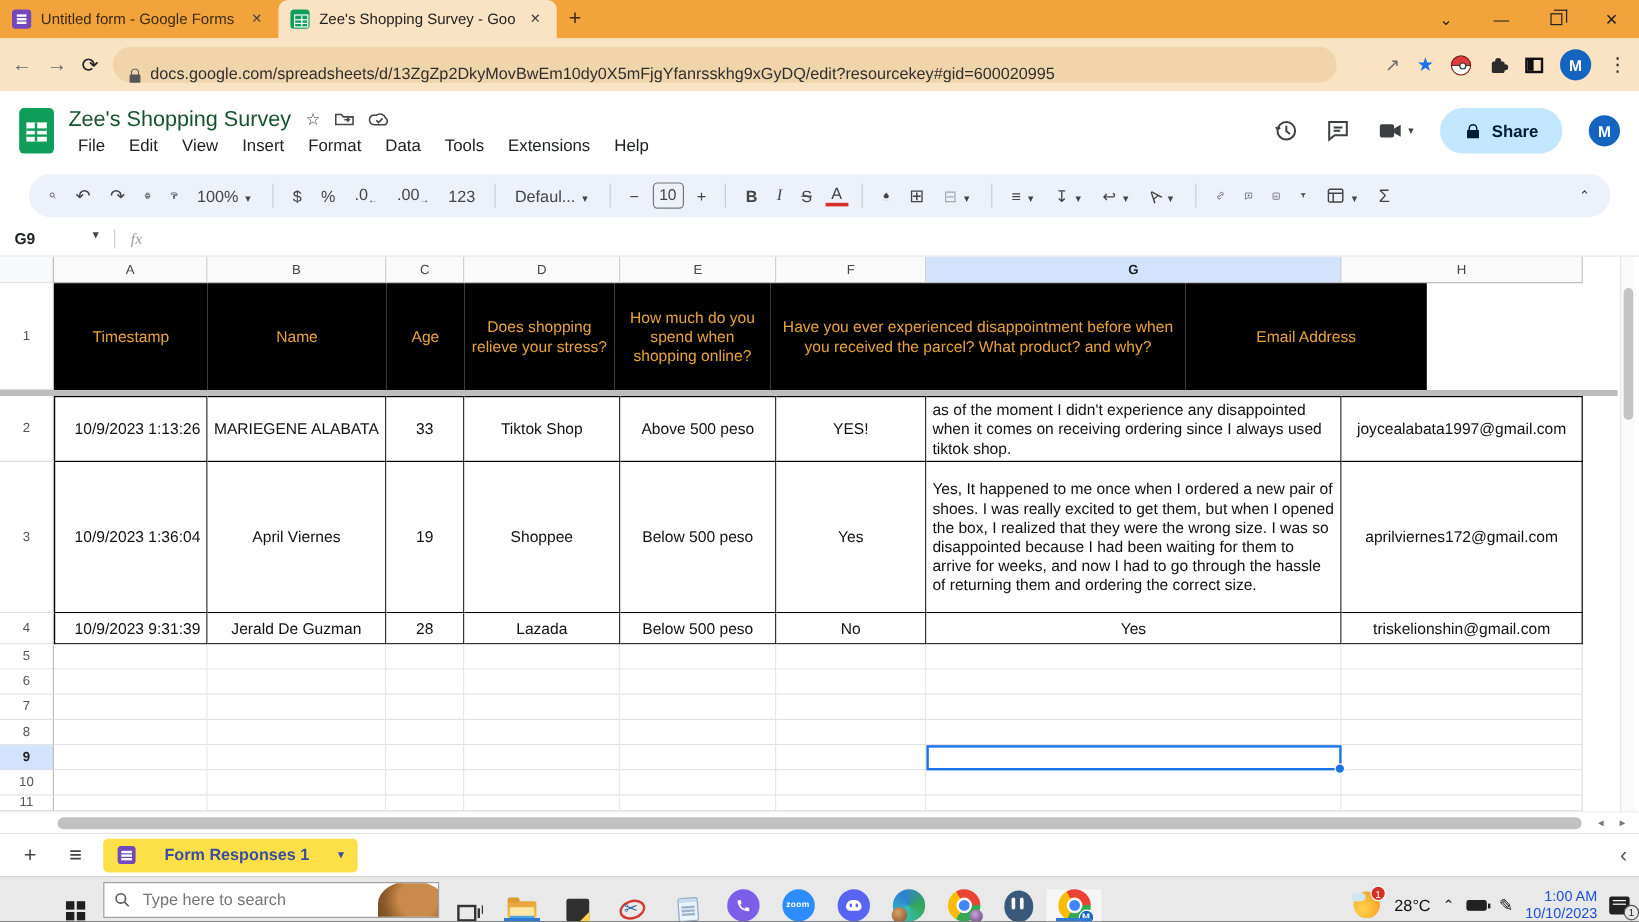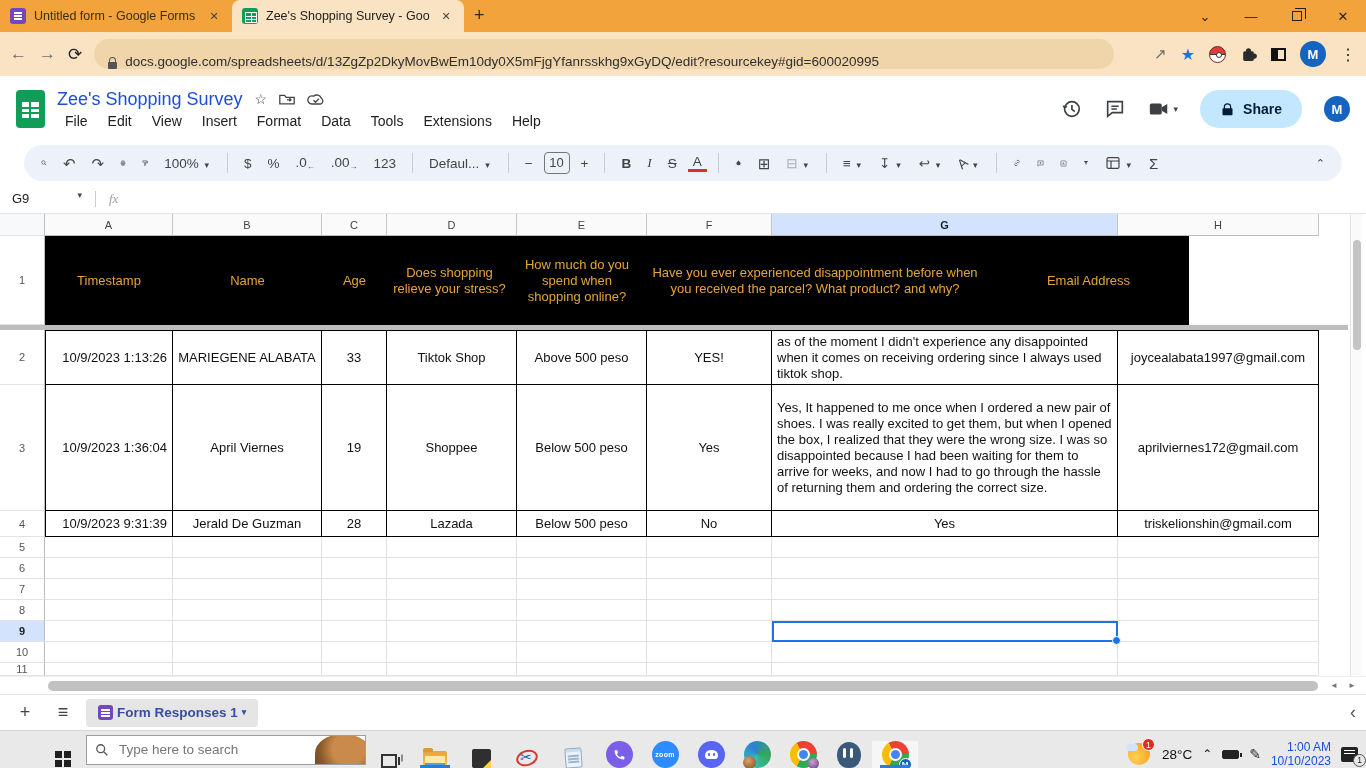--- a/index.html
+++ b/index.html
@@ -48,21 +48,21 @@
 
   
   #appheader{top:76px;height:66px;background:#fff;display:flex;align-items:center;padding:0 16px;gap:12px;}
   .sheetslogo{width:29px;height:38px;background:#0F9D58;border-radius:4px;position:relative;flex:none;}
   .sheetslogo::after{content:"";position:absolute;left:6px;top:12px;width:17px;height:16px;background:
      linear-gradient(#0F9D58,#0F9D58) 0 5px/17px 2px no-repeat,
      linear-gradient(#0F9D58,#0F9D58) 0 10px/17px 2px no-repeat,
      linear-gradient(#0F9D58,#0F9D58) 7px 0/2px 16px no-repeat,#fff;}
   #titleblock{display:flex;flex-direction:column;gap:2px;}
   #titlerow{display:flex;align-items:center;gap:12px;}
-  #doctitle{font-size:18px;color:#1d4ed8;}
+  #doctitle{font-size:18px;color:#14532d;}
   .tico{font-size:14px;color:#444;}
   #menurow{display:flex;gap:4px;}
   #menurow span{font-size:14px;color:#202124;padding:1px 8px;border-radius:4px;}
   #hdr-right{margin-left:auto;display:flex;align-items:center;gap:22px;}
   .hico{width:22px;height:22px;color:#3c4043;}
   #sharebtn{height:38px;background:#C2E7FF;border-radius:19px;display:flex;align-items:center;gap:8px;padding:0 20px;color:#001D35;font-size:14px;font-weight:bold;}
 
   
   #toolbarband{top:142px;height:42px;background:#fff;display:flex;align-items:center;}
   #toolbar{margin:0 auto;width:1318px;height:36px;background:#EDF2FA;border-radius:18px;display:flex;align-items:center;padding:0 12px;gap:6px;font-size:13.5px;color:#444;}
@@ -72,21 +72,21 @@
   .tbB{font-weight:bold;}
   .tbI{font-style:italic;font-family:"Liberation Serif",serif;}
   .tbS{text-decoration:line-through;}
   .tbA{border-bottom:3px solid #D93025;line-height:14px;}
   .gray{color:#a5aab2;}
   .smallsub{font-size:8px;vertical-align:-2px;}
   #toolbar .push{margin-left:auto;}
 
   
   #formulabar{top:184px;height:30px;border-bottom:1px solid #E0E3E7;display:flex;align-items:center;padding:0 12px;gap:8px;background:#fff;}
-  #cellref{width:70px;font-size:13px;color:#202124;display:flex;align-items:flex-start;justify-content:space-between;}
+  #cellref{width:70px;font-size:13px;color:#202124;display:flex;align-items:flex-start;justify-content:space-between;font-weight:bold;}
   #fx{font-style:italic;color:#9AA0A6;font-size:13px;font-family:"Liberation Serif",serif;}
 
   
   #gridwrap{top:214px;height:462px;background:#fff;overflow:hidden;}
   .grow{display:flex;width:1348px;}
   .rh{width:45px;flex:none;border-right:1px solid #BDBDBD;border-bottom:1px solid #E2E2E2;background:#fff;display:flex;align-items:center;justify-content:center;font-size:11px;color:#555;}
   .ch{border-right:1px solid #C6C6C6;border-bottom:1px solid #BDBDBD;background:#FAFAFA;display:flex;align-items:center;justify-content:center;font-size:11px;color:#444;}
   .c0{width:128px;}.c1{width:149px;}.c2{width:65px;}.c3{width:130px;}.c4{width:130px;}.c5{width:125px;}.c6{width:346px;}.c7{width:201px;}
   .selhdr{background:#D3E3FD !important;color:#202124;font-weight:bold;}
   .h22{height:22px;}.h89{height:89px;}.h55{height:55px;}.h126{height:126px;}.h26{height:26px;}.h21{height:21px;}.h13{height:13px;overflow:hidden;}
@@ -104,21 +104,21 @@
   #vthumb{position:absolute;left:2px;top:26px;width:8px;height:110px;border-radius:4px;background:#C4C4C4;}
 
   
   #hscroll{top:676px;height:18px;background:#fff;border-top:1px solid #EEE;}
   #hthumb{position:absolute;left:48px;top:4px;width:1270px;height:10px;border-radius:5px;background:#C1C1C1;}
   .scrarr{position:absolute;top:4px;font-size:8px;color:#777;}
 
   
   #sheettabs{top:694px;height:36px;background:#fff;border-top:1px solid #E3E3E3;display:flex;align-items:center;padding:0 10px;gap:8px;}
   #sheettabs .bico{font-size:18px;color:#444;width:30px;text-align:center;}
-  #sheettab{height:28px;background:#e5e5e5;border-radius:4px;display:flex;align-items:center;gap:4px;padding:0 12px;font-size:13.5px;font-weight:bold;color:#3B4DA2;}
+  #sheettab{height:28px;background:#fde047;border-radius:4px;display:flex;align-items:center;gap:24px;padding:0 12px;font-size:13.5px;font-weight:bold;color:#3B4DA2;}
   .formico{width:15px;height:15px;border-radius:3px;background:#7348BC;position:relative;flex:none;}
   .formico::after{content:"";position:absolute;left:3px;top:4px;width:9px;height:2px;background:#fff;box-shadow:0 3px 0 #fff,0 6px 0 #fff;}
   #tabchev{margin-left:auto;font-size:18px;color:#555;}
 
   
   #taskbar{top:730px;height:38px;background:#E9E9E9;border-top:1px solid #D6D6D6;display:flex;align-items:flex-end;padding-left:40px;}
   .tslot{width:46px;display:flex;align-items:center;justify-content:center;position:relative;}
   .tslot.active::after{content:"";position:absolute;bottom:0;left:8px;right:8px;height:3px;background:#2E7BD6;}
   .tslot.activebg{background:#F6F6F6;}
   .startgrid{width:17px;height:17px;display:grid;grid-template-columns:7px 7px;grid-template-rows:7px 7px;gap:2px;}

